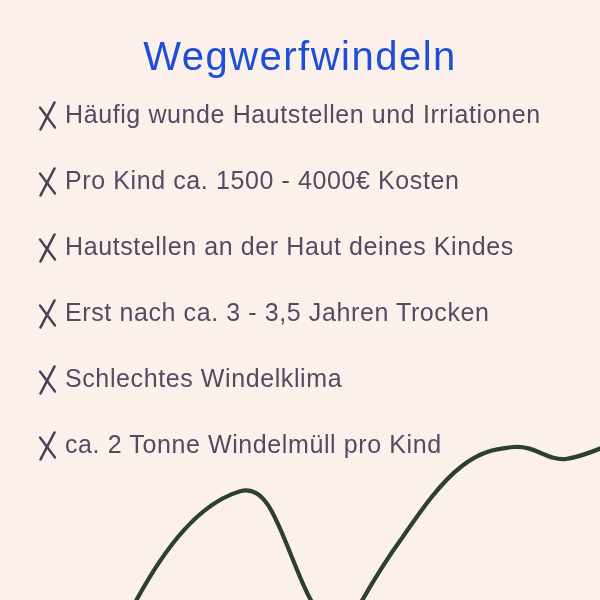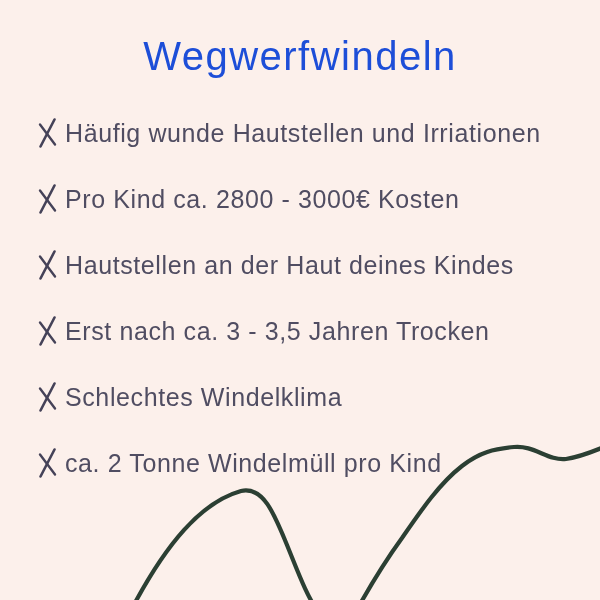--- a/index.html
+++ b/index.html
@@ -30,21 +30,21 @@
   }
   .list {
     position: absolute;
     top: 100px;
     left: 34px;
     right: 20px;
   }
   .row {
     height: 66px;
     display: flex;
-    align-items: center;
+    align-items: flex-start;
   }
   .x-icon {
     flex: 0 0 auto;
     width: 26px;
     height: 32px;
     margin-right: 5px;
     display: inline-flex;
     align-items: center;
     justify-content: center;
   }
@@ -86,21 +86,21 @@
       <span class="label">Häufig wunde Hautstellen und Irriationen</span>
     </div>
 
     <div class="row">
       <span class="x-icon">
         <svg width="23" height="30" viewBox="0 0 23 30">
           <path d="M 18.5 1.5 L 4.5 28.5" stroke="#454258" stroke-width="2.6" stroke-linecap="round" fill="none"></path>
           <path d="M 4 6.5 L 19 26.5" stroke="#454258" stroke-width="2.4" stroke-linecap="round" fill="none"></path>
         </svg>
       </span>
-      <span class="label">Pro Kind ca. 2800 - 3000€ Kosten</span>
+      <span class="label">Pro Kind ca. 1500 - 4000€ Kosten</span>
     </div>
 
     <div class="row">
       <span class="x-icon">
         <svg width="23" height="30" viewBox="0 0 23 30">
           <path d="M 18.5 1.5 L 4.5 28.5" stroke="#454258" stroke-width="2.6" stroke-linecap="round" fill="none"></path>
           <path d="M 4 6.5 L 19 26.5" stroke="#454258" stroke-width="2.4" stroke-linecap="round" fill="none"></path>
         </svg>
       </span>
       <span class="label">Hautstellen an der Haut deines Kindes</span>

